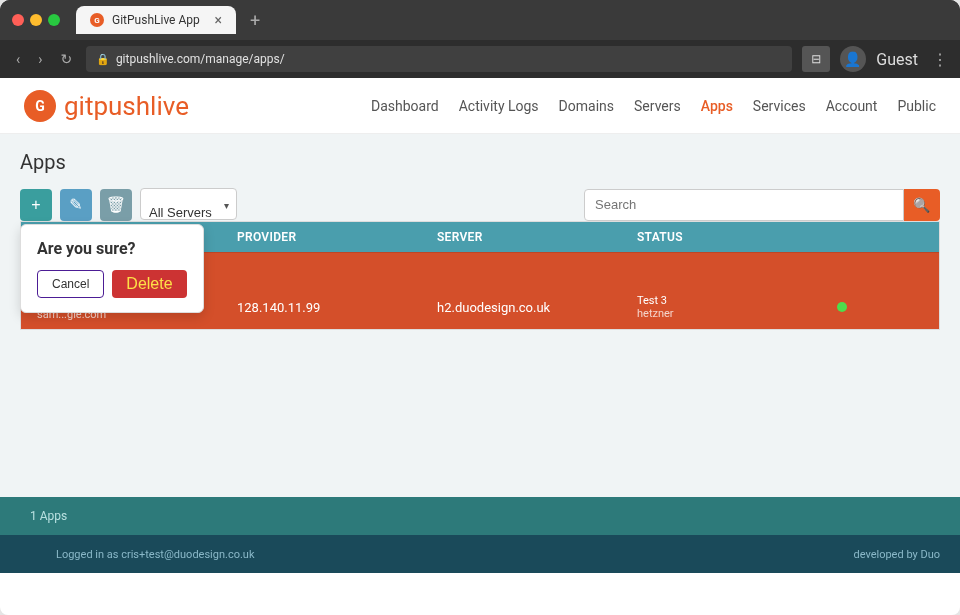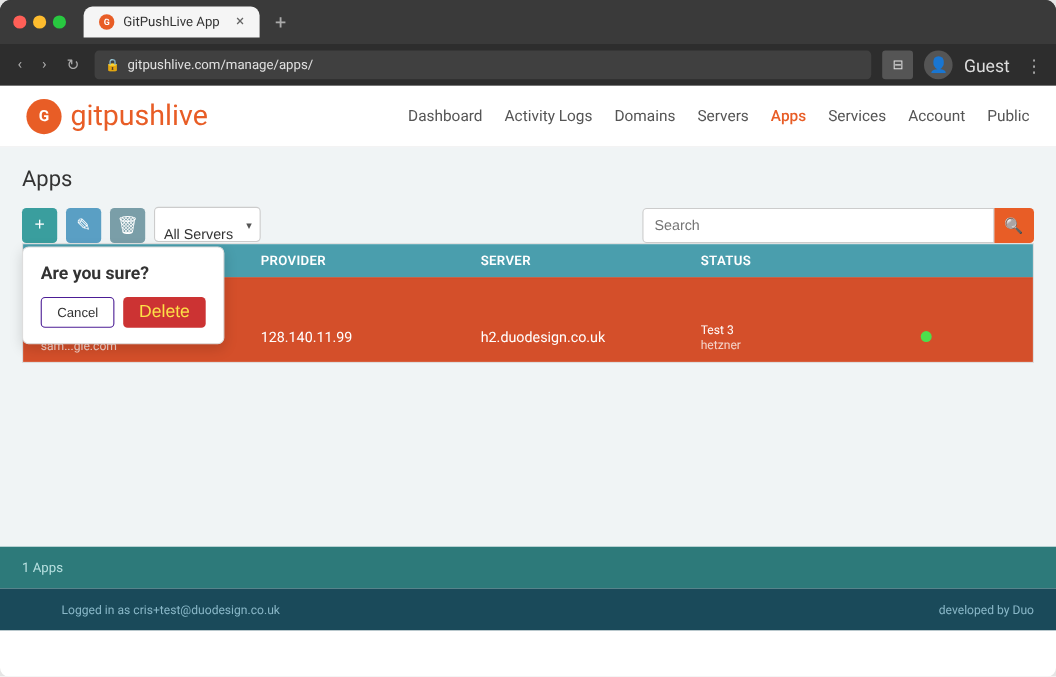--- a/index.html
+++ b/index.html
@@ -376,21 +376,21 @@
     .provider-cell { display: flex; flex-direction: column; }
     .provider-name { font-size: 11px; color: white; }
     .provider-sub { font-size: 11px; color: rgba(255,255,255,0.75); }
 
     
     .count-bar {
       background: #2d7a7a;
       height: 38px;
       display: flex;
       align-items: center;
-      padding: 0 20px;
+      padding: 0 30px;
     }
     .count-text { color: #b8e0e0; font-size: 12px; }
 
     .footer-bar {
       background: #1a4a5a;
       height: 38px;
       display: flex;
       align-items: center;
       padding: 0 20px;
       justify-content: space-between;

